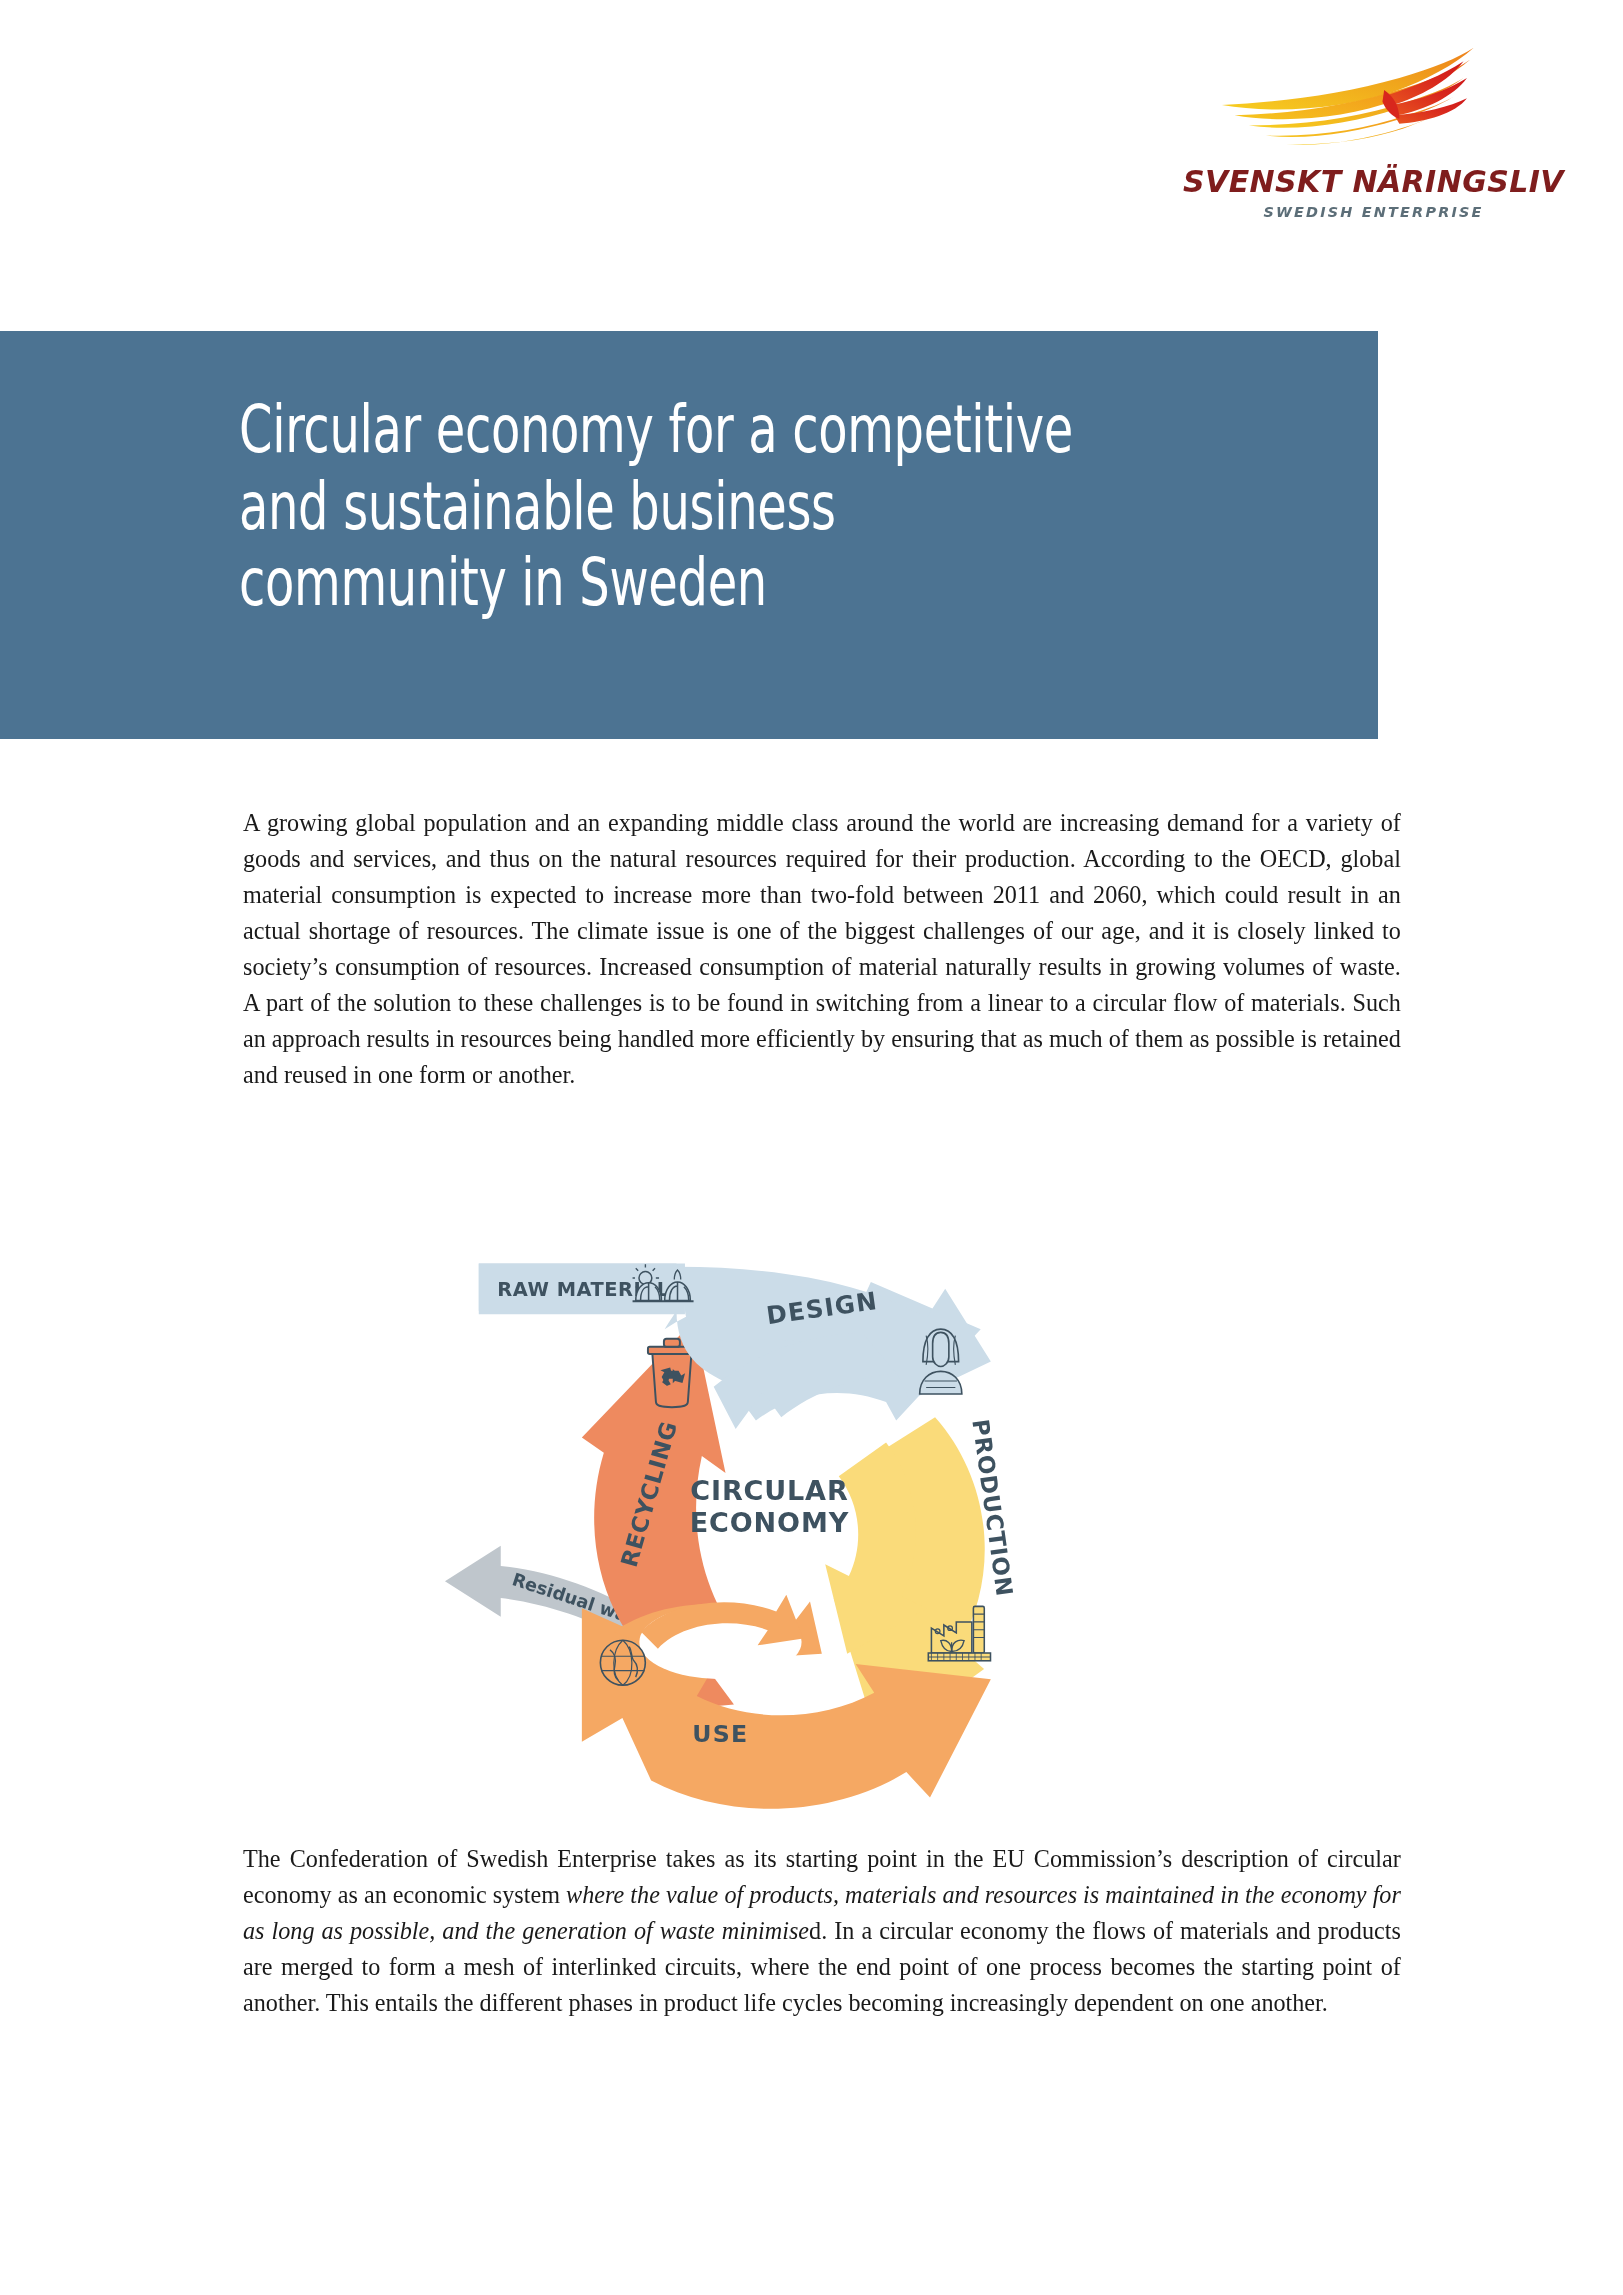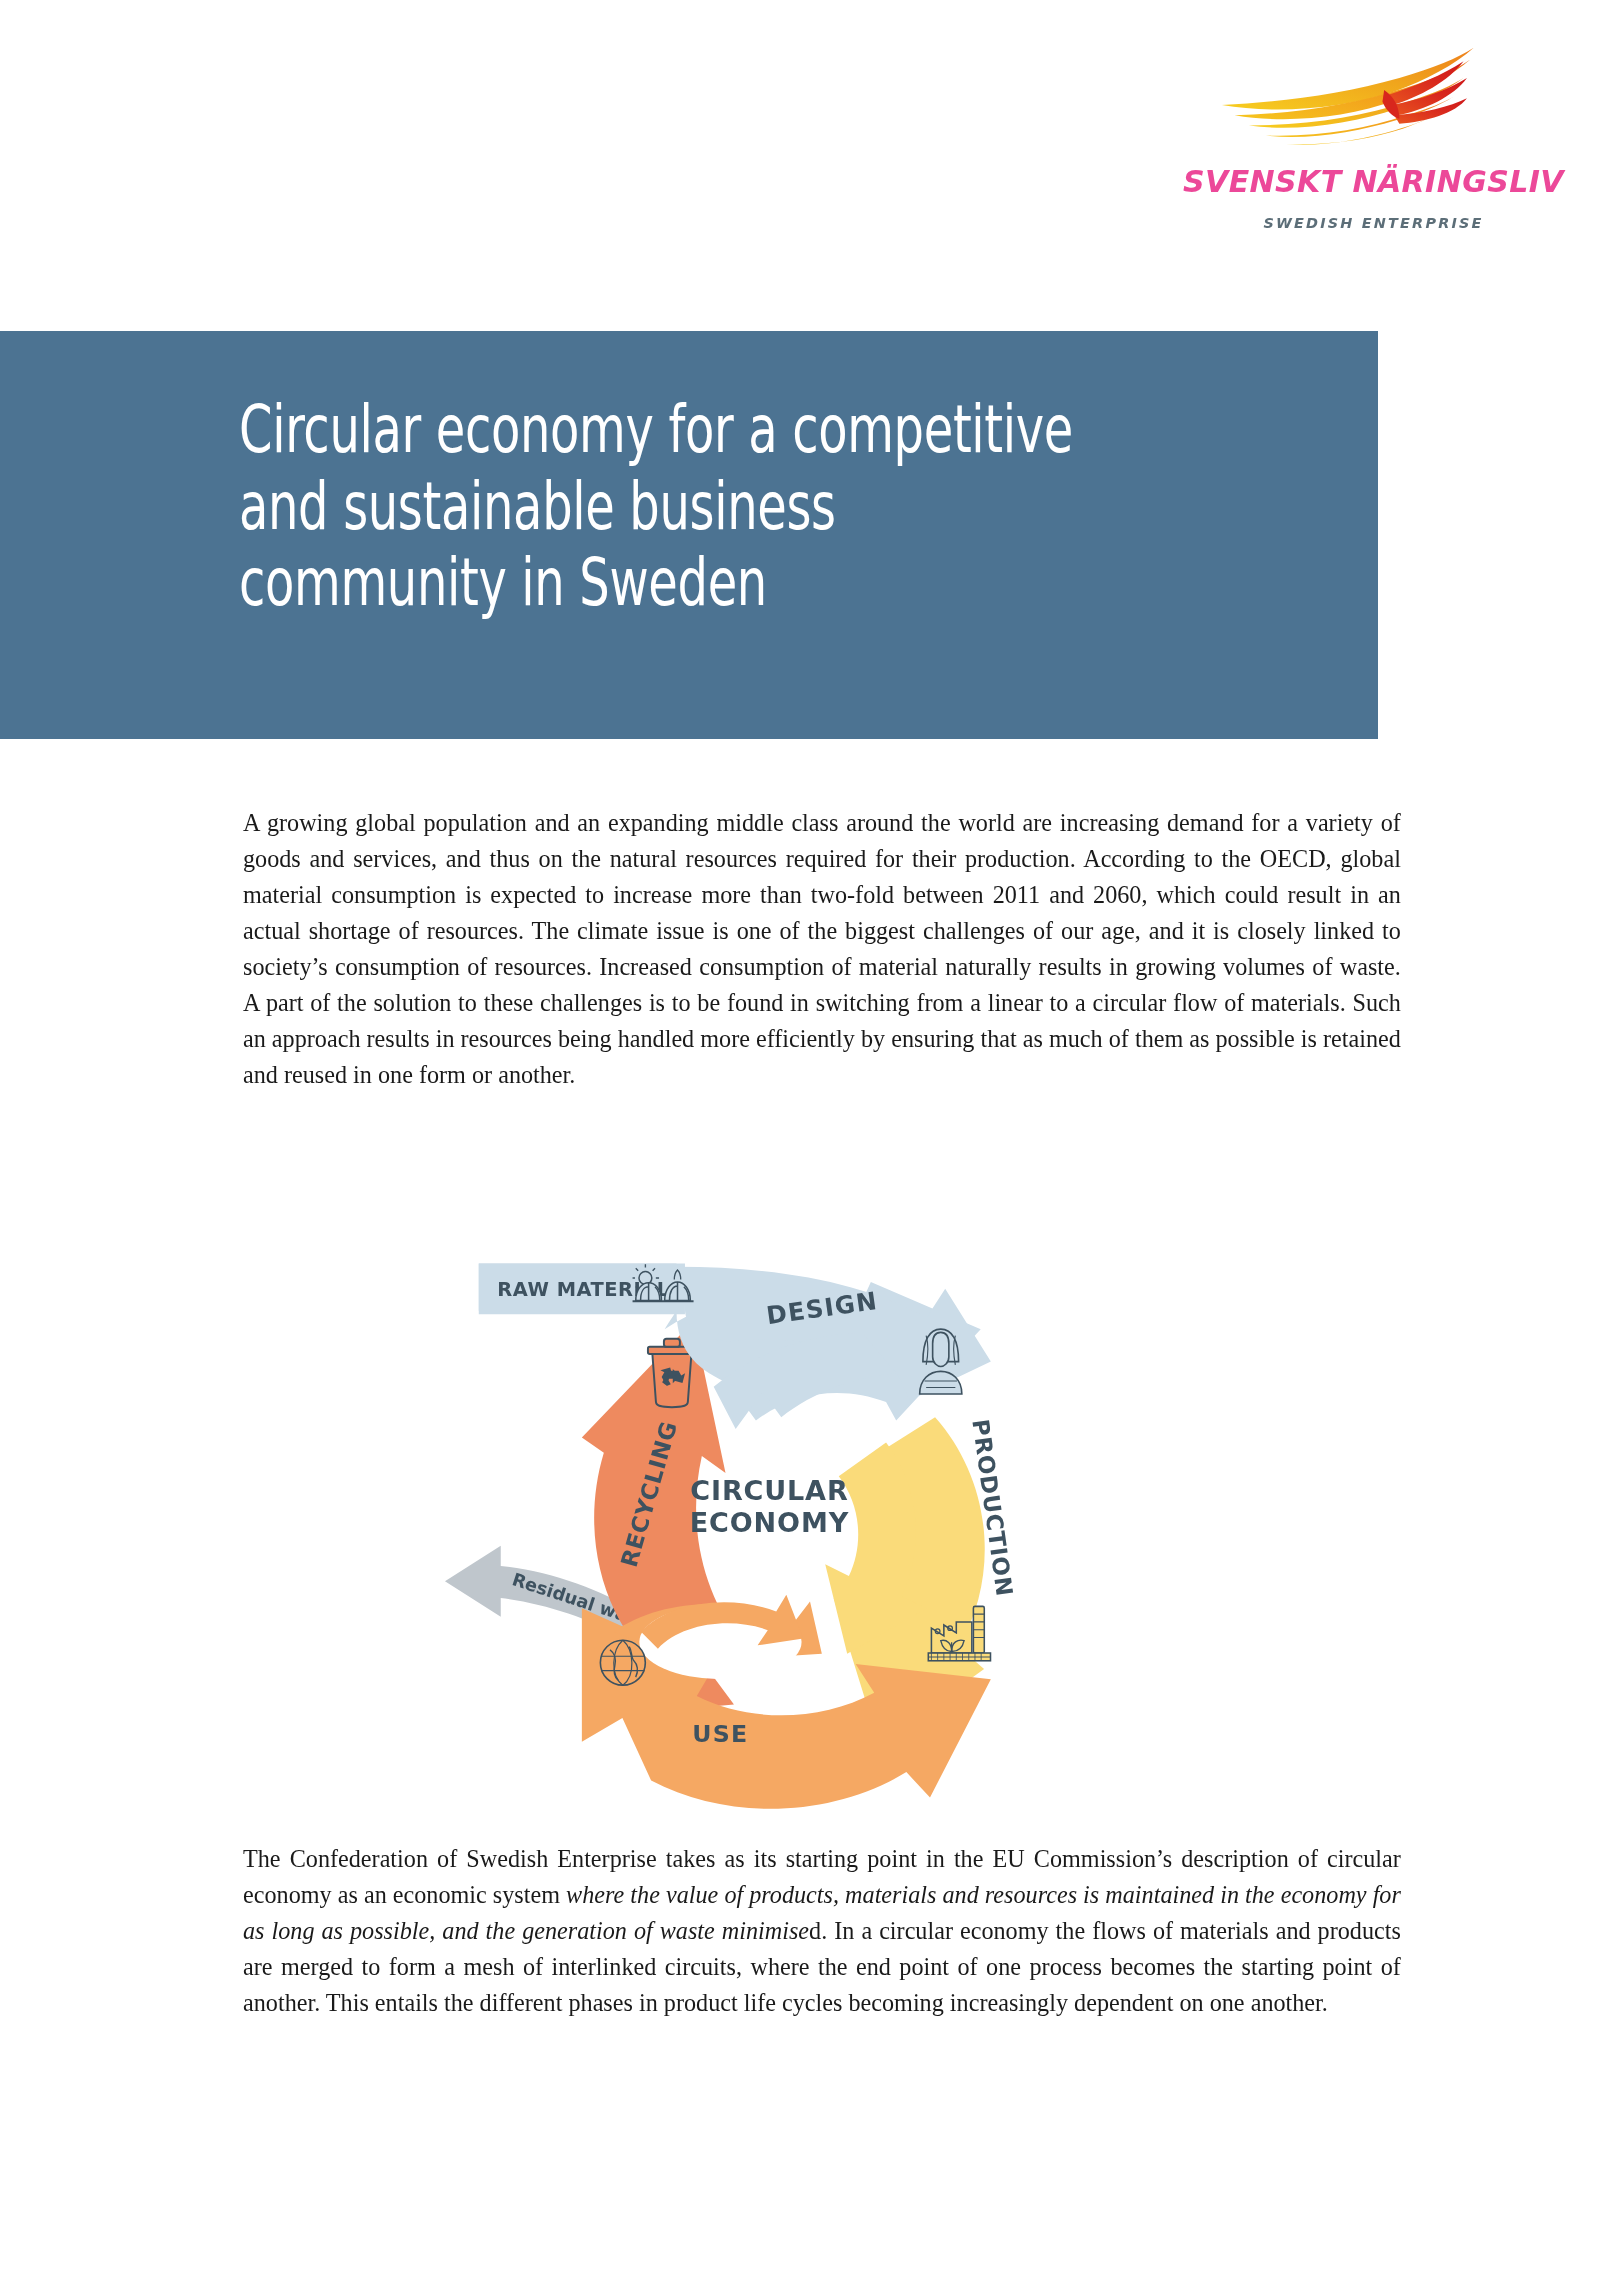--- a/index.html
+++ b/index.html
@@ -28,32 +28,32 @@
     height: 127px;
     margin: 0 auto 5px auto;
     display: block;
   }
   .logo-name {
     font-family: "DejaVu Sans", sans-serif;
     font-weight: bold;
     font-style: italic;
     font-size: 30px;
     letter-spacing: 0.4px;
-    color: #ec4899;
+    color: #7f1d1d;
     line-height: 1.05;
     white-space: nowrap;
   }
   .logo-sub {
     font-family: "DejaVu Sans", sans-serif;
     font-weight: bold;
     font-style: italic;
     font-size: 14.4px;
     letter-spacing: 2.2px;
     color: #5c6e78;
-    margin-top: 17px;
+    margin-top: 6px;
     white-space: nowrap;
   }
 
   
   .title-band {
     position: absolute;
     left: 0;
     top: 331px;
     width: 1378px;
     height: 408px;

